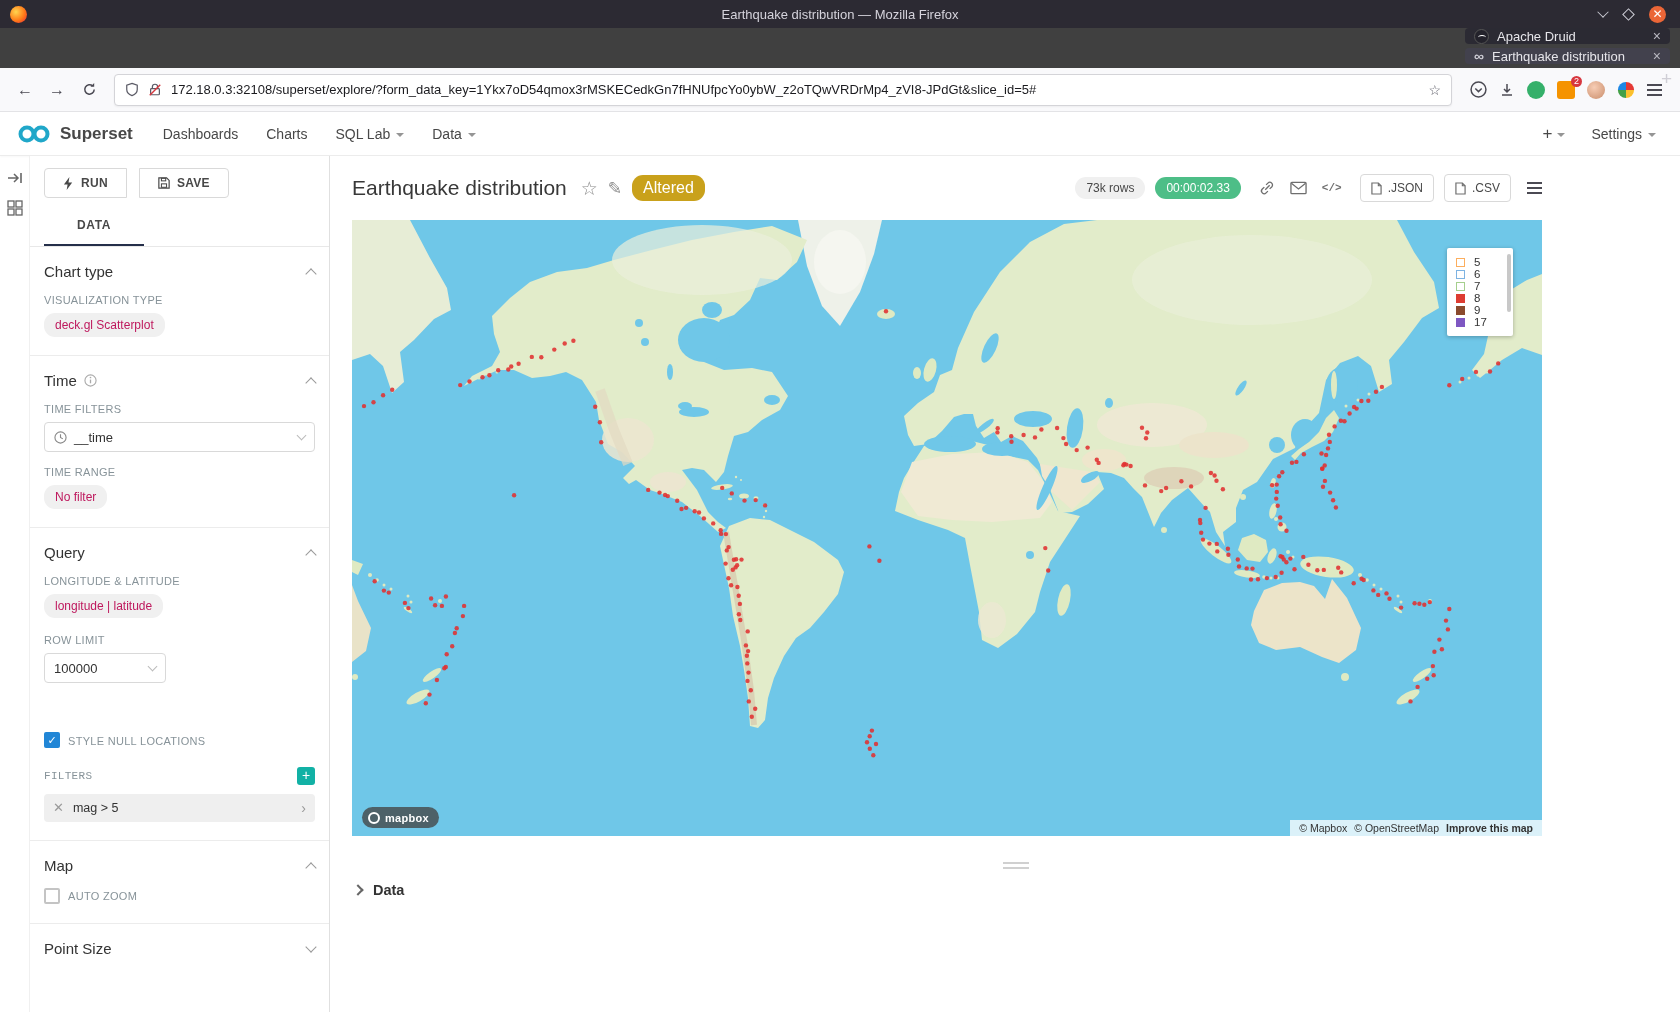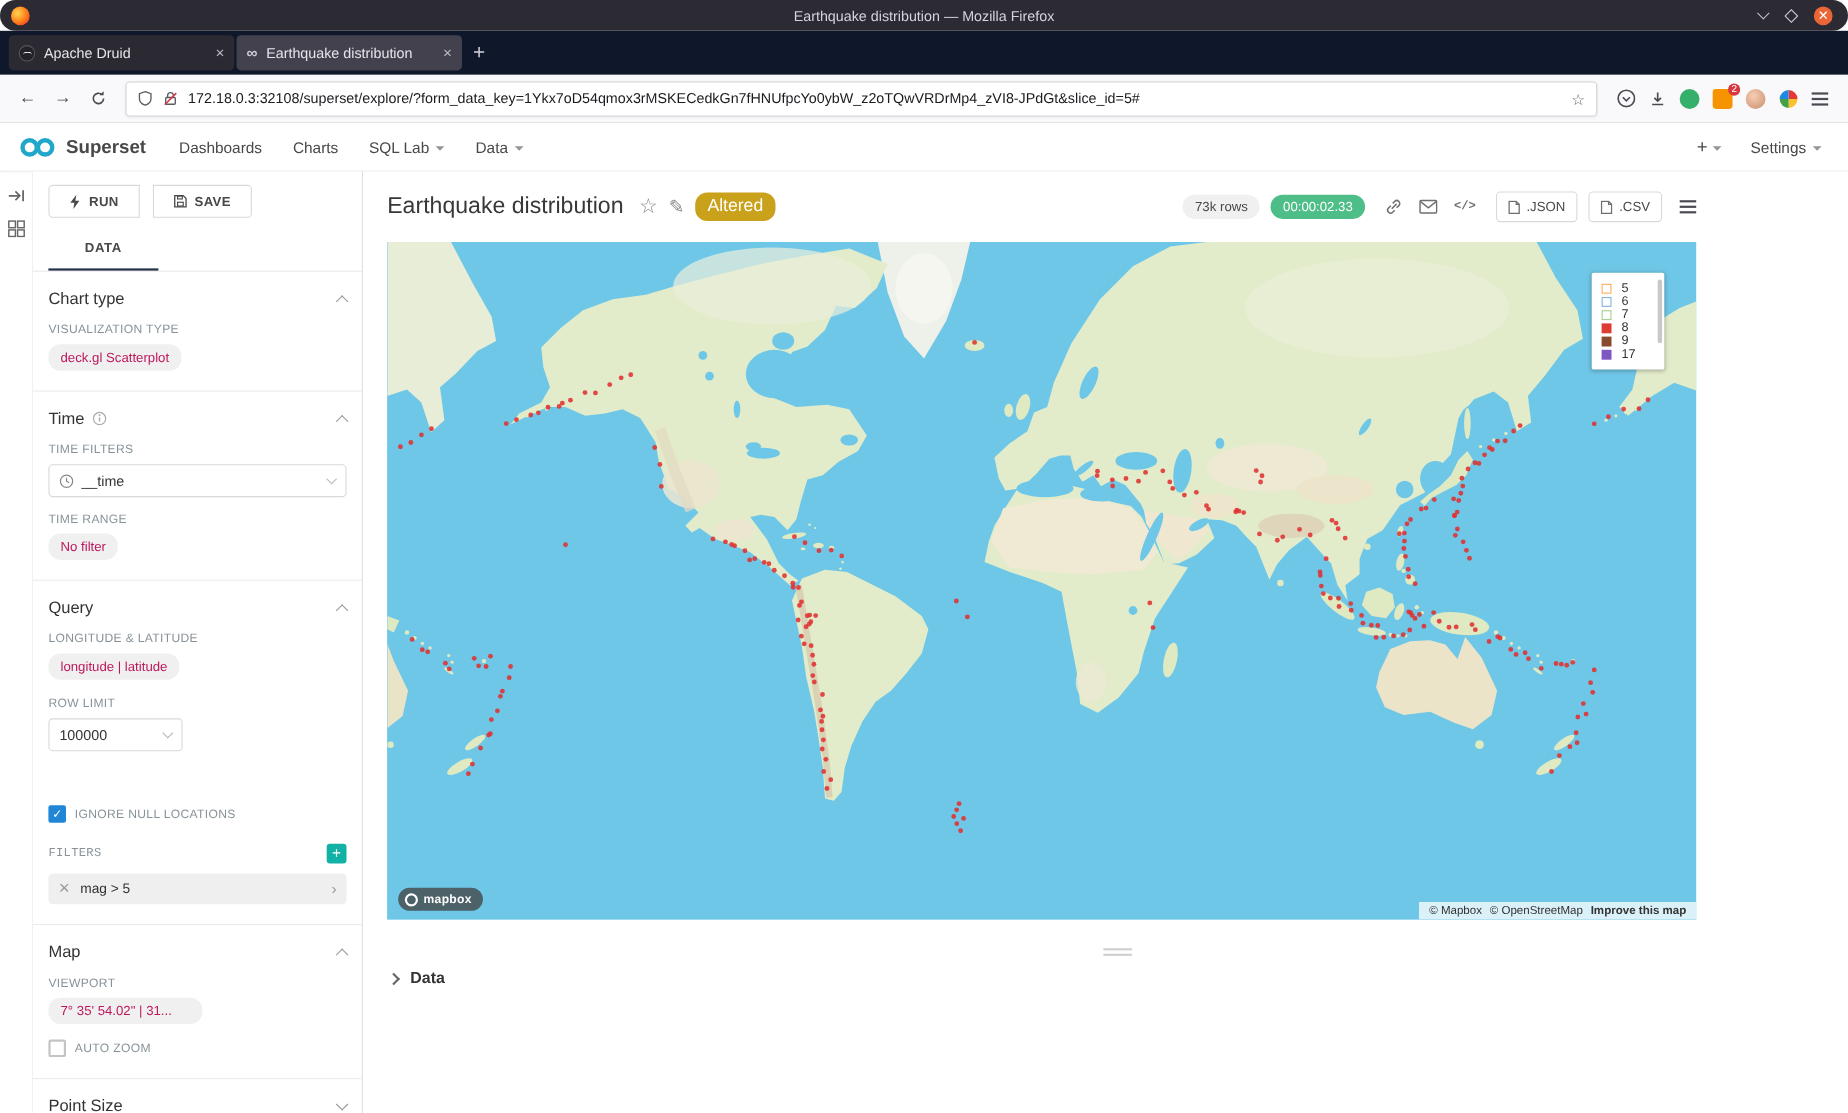--- a/index.html
+++ b/index.html
@@ -1,32 +1,32 @@
 <!DOCTYPE html>
 <html><head>
 <meta charset="utf-8">
 <style>
   * { margin:0; padding:0; box-sizing:border-box; }
   html,body { width:1680px; height:1012px; overflow:hidden; background:#fff;
     font-family:"Liberation Sans", sans-serif; }
 
   
   .titlebar { height:28px; background:#2c2a33; display:flex; align-items:center;
-    color:#d5d3dc; font-size:13px; position:relative;border-radius:14px; }
+    color:#d5d3dc; font-size:13px; position:relative; }
   .ff-logo { width:17px; height:17px; border-radius:50%; margin-left:10px; z-index:1;
     background:radial-gradient(circle at 35% 35%, #ffd54f, #ff7a18 55%, #e6203c); }
   .tb-title { position:absolute; left:0; right:0; text-align:center; }
   .win-controls { margin-left:auto; display:flex; gap:16px; align-items:center;
     padding-right:14px; z-index:1; }
   .wc-min { width:10px; height:10px; border-right:1.5px solid #cfcfd8; border-bottom:1.5px solid #cfcfd8; transform:rotate(45deg) scale(.8); margin-top:-4px;}
   .wc-max { width:9px; height:9px; border:1.5px solid #cfcfd8; transform:rotate(45deg); }
   .wc-close { width:17px; height:17px; border-radius:50%; background:#eb6637; color:#fff;
     font-size:12px; display:flex; align-items:center; justify-content:center; }
 
-  .tabbar { height:40px; background:#0f172a; display:flex; align-items:flex-end; padding:0 8px; }
+  .tabbar { height:40px; background:#404040; display:flex; align-items:flex-end; padding:0 8px;flex-direction:column; }
   .tab { width:205px; height:32px; margin:0 2px 4px 0; border-radius:4px; display:flex;
     align-items:center; padding:0 9px; gap:8px; color:#e6e5ea; font-size:13px; background:#2b2a33; }
   .tab.active { background:#42414d; }
   .favicon-druid { width:15px; height:15px; border-radius:50%; background:#23222b; border:1px solid #555;
     position:relative; flex:0 0 15px;}
   .favicon-druid::after { content:""; position:absolute; left:3px; top:5px; width:8px; height:4px;
     border-top:1.6px solid #fff; border-radius:50%; }
   .favicon-sup { color:#cfced6; font-size:14px; font-weight:bold; line-height:1; flex:0 0 auto;}
   .tab-title { flex:1; white-space:nowrap; overflow:hidden; }
   .tab-close { color:#b9b8c1; font-size:14px; }
@@ -340,45 +340,41 @@
             <div class="ctl-label">ROW LIMIT</div>
             <div class="select">
               <span>100000</span>
               <span class="sel-caret"></span>
             </div>
           </div>
           <div class="col-b">
             <div class="ctl-label" style="visibility:hidden;">.</div>
             <div class="cb-row">
               <span class="checkbox checked" style="background: rgb(33, 134, 214);">✓</span>
-              <span class="cb-label">IGNORE NULL LOCATIONS</span>
+              <span class="cb-label">STYLE NULL LOCATIONS</span>
             </div>
           </div>
         </div>
         <div class="filters-head">
           <span class="ctl-label" style="margin:0;font-family:Liberation Mono, monospace;">FILTERS</span>
           <span class="plus-btn" style="background: rgb(18, 177, 165);">+</span>
         </div>
         <div class="filter-pill">
           <span class="fp-x">✕</span>
           <span>mag &gt; 5</span>
           <span class="fp-caret">›</span>
         </div>
       </div>
 
       <div class="section">
         <div class="sec-head">
           <span class="sec-title">Map</span>
           <span class="chev"></span>
         </div>
         <div class="two-col">
-          <div class="col-b">
-            <div class="ctl-label">VIEWPORT</div>
-            <span class="pill" style="max-width:140px;white-space:nowrap;overflow:hidden;display:block;">7° 35' 54.02" | 31...</span>
-          </div>
         </div>
         <div class="cb-row" style="margin-top:14px;align-items:center;">
           <span class="checkbox empty"></span>
           <span class="cb-label" style="margin-top:0;">AUTO ZOOM</span>
         </div>
       </div>
 
       <div class="section" style="border-bottom:none;">
         <div class="sec-head">
           <span class="sec-title">Point Size</span>

